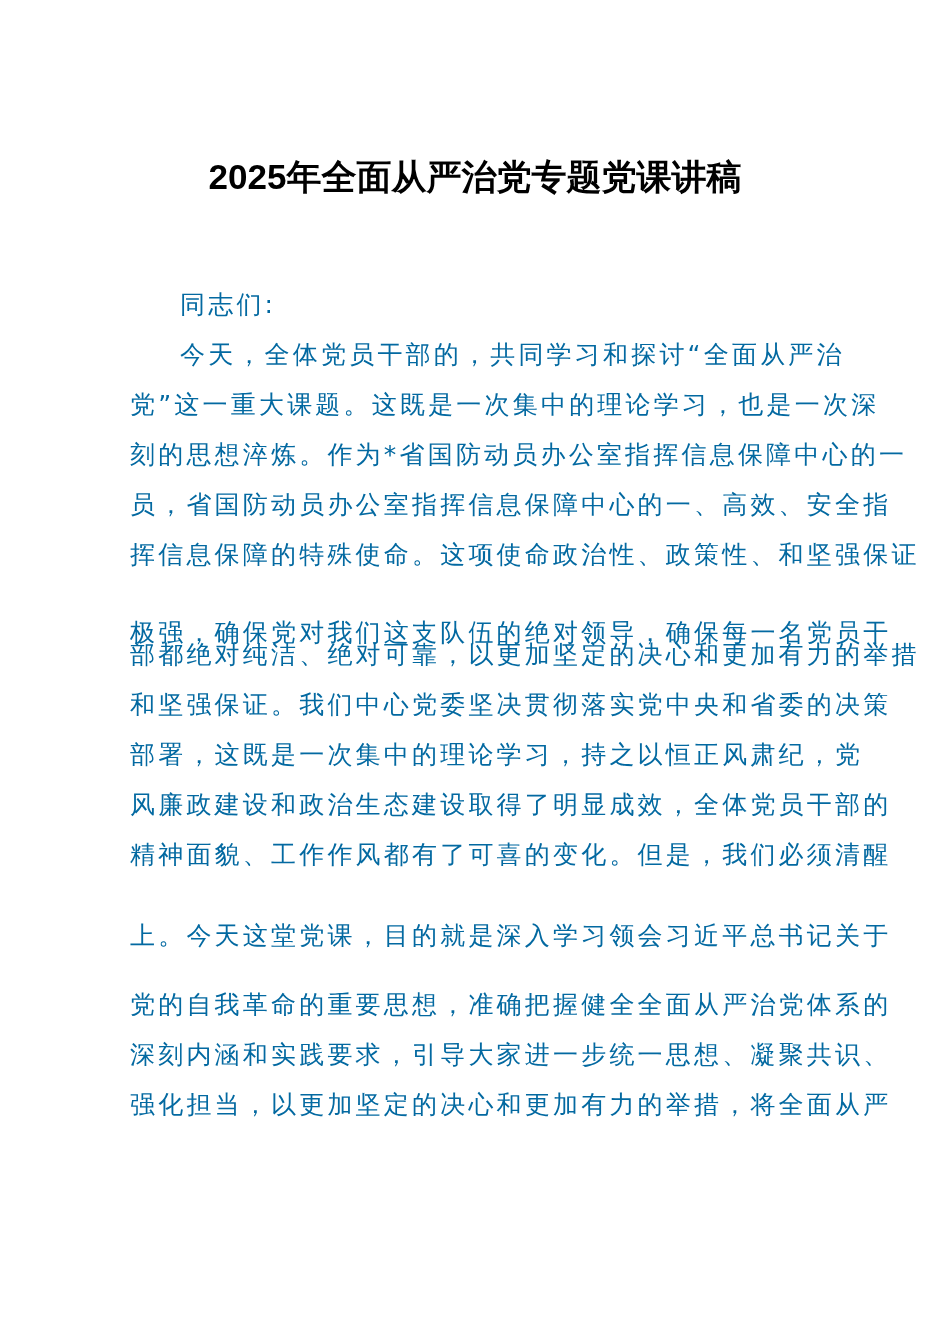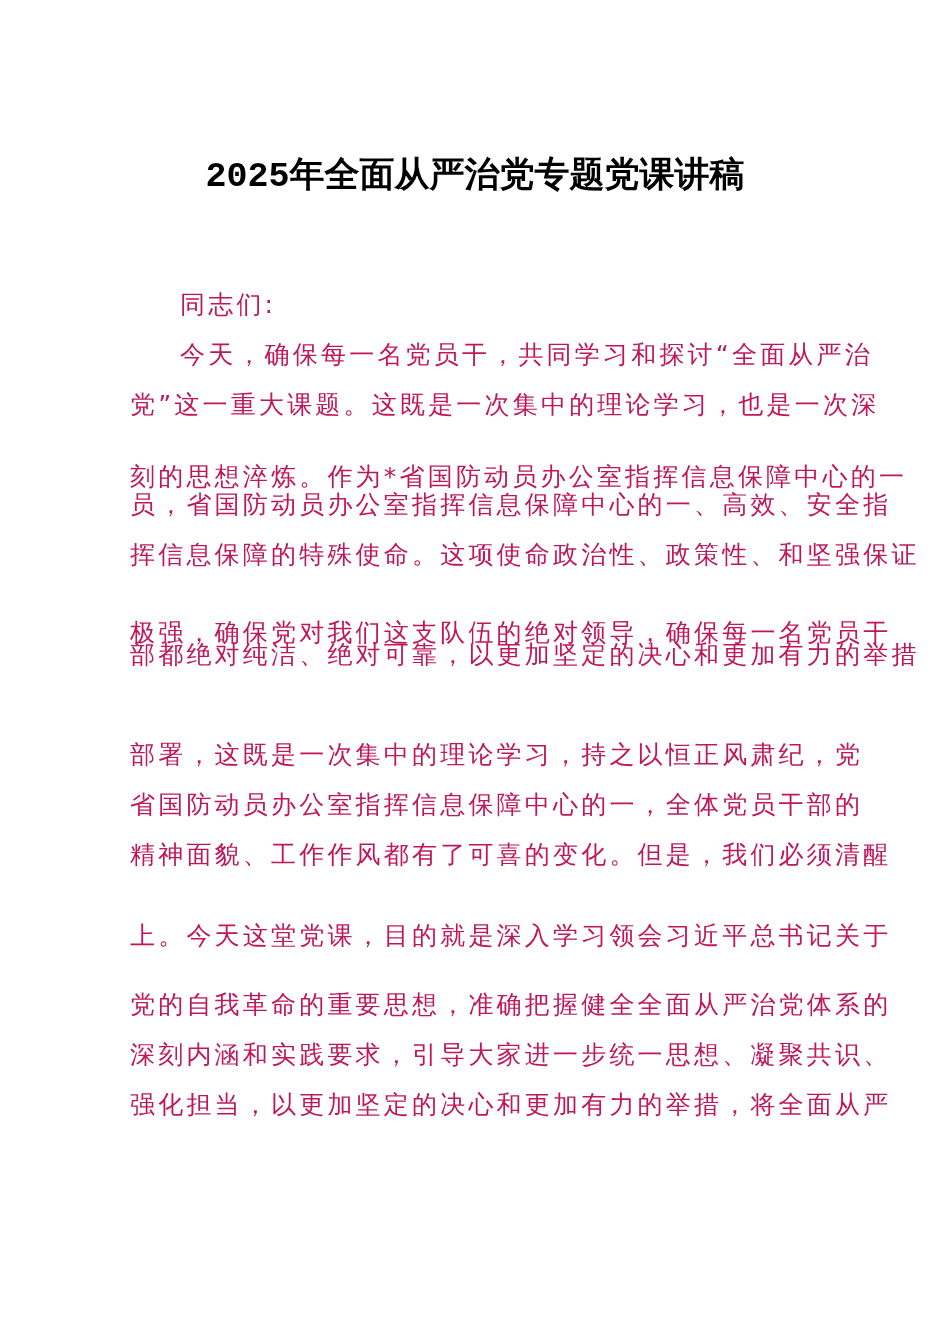--- a/index.html
+++ b/index.html
@@ -1,41 +1,42 @@
 <!DOCTYPE html>
 <html><head>
 <meta charset="utf-8">
 <style>
   html, body { margin: 0; padding: 0; background: #ffffff; }
   body { width: 950px; height: 1344px; position: relative; overflow: hidden;
          font-family: "DejaVu Serif", "Liberation Serif", serif; color: #111; }
   .page { position: absolute; left: 0; top: 0; width: 950px; height: 1344px; background: #fff; }
   .title { position: absolute; top: 152px; left: 0; width: 950px; text-align: center;
            font-size: 35px; font-weight: bold; letter-spacing: 0px; color: #000;
-           font-family: Liberation Mono, monospace; line-height: 50px; }
+           font-family: Liberation Sans, sans-serif; line-height: 50px; }
   .line { position: absolute; left: 130px; width: 690px; font-size: 25px; line-height: 50px;
-          white-space: nowrap; letter-spacing: 3.2px; color: #be185d;
+          white-space: nowrap; letter-spacing: 3.2px; color: #0369a1;
           font-family: "DejaVu Sans", "Liberation Sans", sans-serif; }
   .indent { left: 180px; }
 </style>
 </head>
 <body>
 
 <div class="page">
   <div class="title">2025年全面从严治党专题党课讲稿</div>
 
   <div class="line indent" style="top:280px">同志们:</div>
 
-  <div class="line indent" style="top:330px">今天，确保每一名党员干，共同学习和探讨“全面从严治</div>
+  <div class="line indent" style="top:330px">今天，全体党员干部的，共同学习和探讨“全面从严治</div>
   <div class="line" style="top:380px">党”这一重大课题。这既是一次集中的理论学习，也是一次深</div>
-  <div class="line" style="top:452px">刻的思想淬炼。作为*省国防动员办公室指挥信息保障中心的一</div>
+  <div class="line" style="top:430px">刻的思想淬炼。作为*省国防动员办公室指挥信息保障中心的一</div>
   <div class="line" style="top:480px">员，省国防动员办公室指挥信息保障中心的一、高效、安全指</div>
   <div class="line" style="top:530px">挥信息保障的特殊使命。这项使命政治性、政策性、和坚强保证</div>
   <div class="line" style="top:608px">极强，确保党对我们这支队伍的绝对领导，确保每一名党员干</div>
   <div class="line" style="top:630px">部都绝对纯洁、绝对可靠，以更加坚定的决心和更加有力的举措</div>
+  <div class="line" style="top:680px">和坚强保证。我们中心党委坚决贯彻落实党中央和省委的决策</div>
   <div class="line" style="top:730px">部署，这既是一次集中的理论学习，持之以恒正风肃纪，党</div>
-  <div class="line" style="top:780px">省国防动员办公室指挥信息保障中心的一，全体党员干部的</div>
+  <div class="line" style="top:780px">风廉政建设和政治生态建设取得了明显成效，全体党员干部的</div>
   <div class="line" style="top:830px">精神面貌、工作作风都有了可喜的变化。但是，我们必须清醒</div>
   <div class="line" style="top:911px">上。今天这堂党课，目的就是深入学习领会习近平总书记关于</div>
   <div class="line" style="top:980px">党的自我革命的重要思想，准确把握健全全面从严治党体系的</div>
   <div class="line" style="top:1080px">强化担当，以更加坚定的决心和更加有力的举措，将全面从严</div>
   <div class="line" style="top:1030px">深刻内涵和实践要求，引导大家进一步统一思想、凝聚共识、</div>
 </div>
 
 </body></html>

